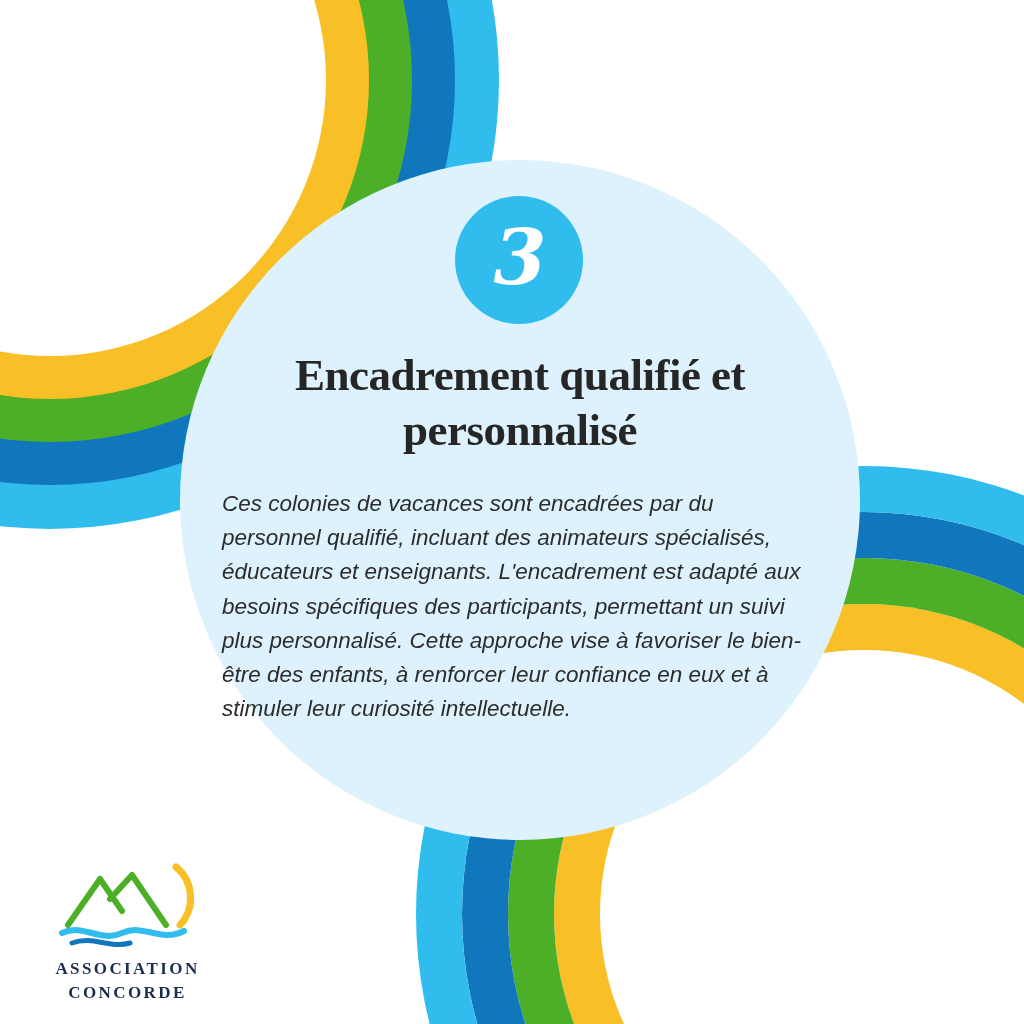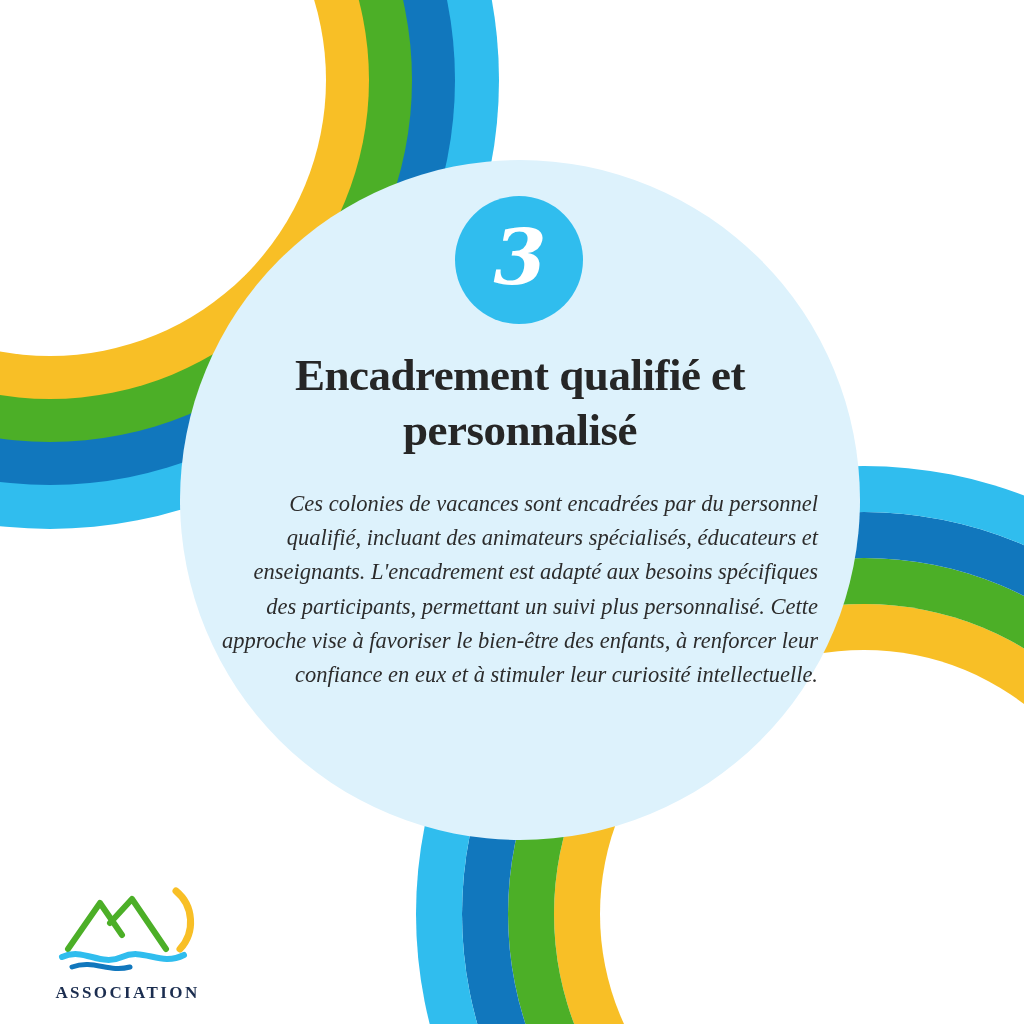--- a/index.html
+++ b/index.html
@@ -102,23 +102,23 @@
     font-size: 45px;
     line-height: 1.22;
     letter-spacing: -0.5px;
   }
 
   .body-text {
     position: absolute;
     left: 222px;
     top: 487px;
     width: 596px;
-    text-align: right;
+    text-align: left;
     color: #2c2c2c;
-    font-family: Liberation Serif, serif;
+    font-family: Liberation Sans, sans-serif;
     font-style: italic;
     font-size: 22.5px;
     line-height: 1.52;
   }
 
   
   .logo-block {
     position: absolute;
     left: 20px;
     bottom: 18px;
@@ -175,16 +175,17 @@
       <path d="M128 14 A40 40 0 0 1 132 72" fill="none" stroke="#f8bf26" stroke-width="7" stroke-linecap="round"></path>
       <path d="M20 72 L52 26 L74 58 L84 46 L118 72 Z" fill="#ffffff" stroke="none"></path>
       <path d="M20 72 L52 26 L74 58" fill="none" stroke="#4caf27" stroke-width="6" stroke-linejoin="round" stroke-linecap="round"></path>
       <path d="M62 46 L84 22 L118 72" fill="none" stroke="#4caf27" stroke-width="6" stroke-linejoin="round" stroke-linecap="round"></path>
       <path d="M50 60 L60 52 L68 60" fill="none" stroke="#ffffff" stroke-width="4" stroke-linejoin="round"></path>
       <path d="M14 80 C36 70, 52 90, 74 80 C96 70, 112 90, 136 78" fill="none" stroke="#30bdee" stroke-width="6" stroke-linecap="round"></path>
       <path d="M24 90 C46 82, 60 96, 82 90" fill="none" stroke="#1177bd" stroke-width="5" stroke-linecap="round"></path>
     </svg>
     <div class="logo-text">
       <div>ASSOCIATION</div>
+      <div>CONCORDE</div>
     </div>
   </div>
 
 </div>
 
 </body></html>

